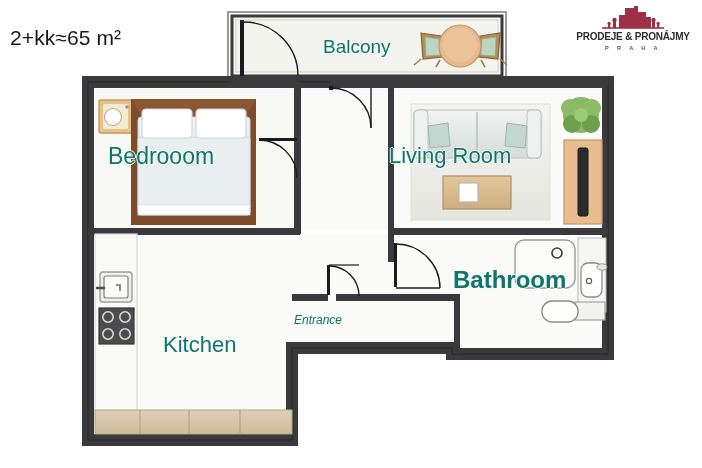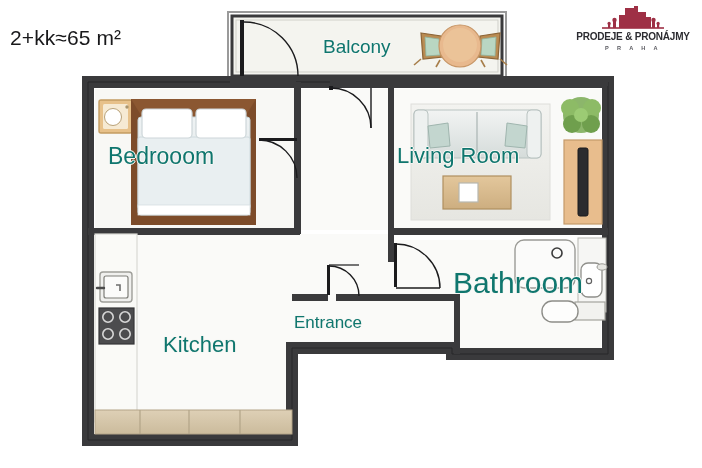--- a/index.html
+++ b/index.html
@@ -63,24 +63,24 @@
     position: absolute;
     color: #0f766e;
     white-space: nowrap;
     font-weight: 400;
     text-shadow:
       1px 0 0 #f7f7f4, -1px 0 0 #f7f7f4,
       0 1px 0 #f7f7f4, 0 -1px 0 #f7f7f4;
   }
   #lbl-bedroom  { left: 108px; top: 143px; font-size: 23px; }
   #lbl-balcony  { left: 323px; top: 36px;  font-size: 19px; }
-  #lbl-living   { left: 397px; top: 143px; font-size: 22px; }
-  #lbl-bathroom { left: 453px; top: 266px; font-size: 30px; }
+  #lbl-living   { left: 389px; top: 143px; font-size: 22px; }
+  #lbl-bathroom { left: 453px; top: 266px; font-size: 24px; font-weight: bold; }
   #lbl-kitchen  { left: 163px; top: 332px; font-size: 22px; }
-  #lbl-entrance { left: 294px; top: 313px; font-size: 17px; }
+  #lbl-entrance { left: 294px; top: 313px; font-size: 12px; font-style: italic; }
 </style>
 </head>
 <body>
 
 <div id="page">
 
   <div class="area-title">2+kk≈65 m²</div>
 
   <div class="logo">
     <svg class="logo-mark" width="62" height="24" viewBox="0 0 62 24">

